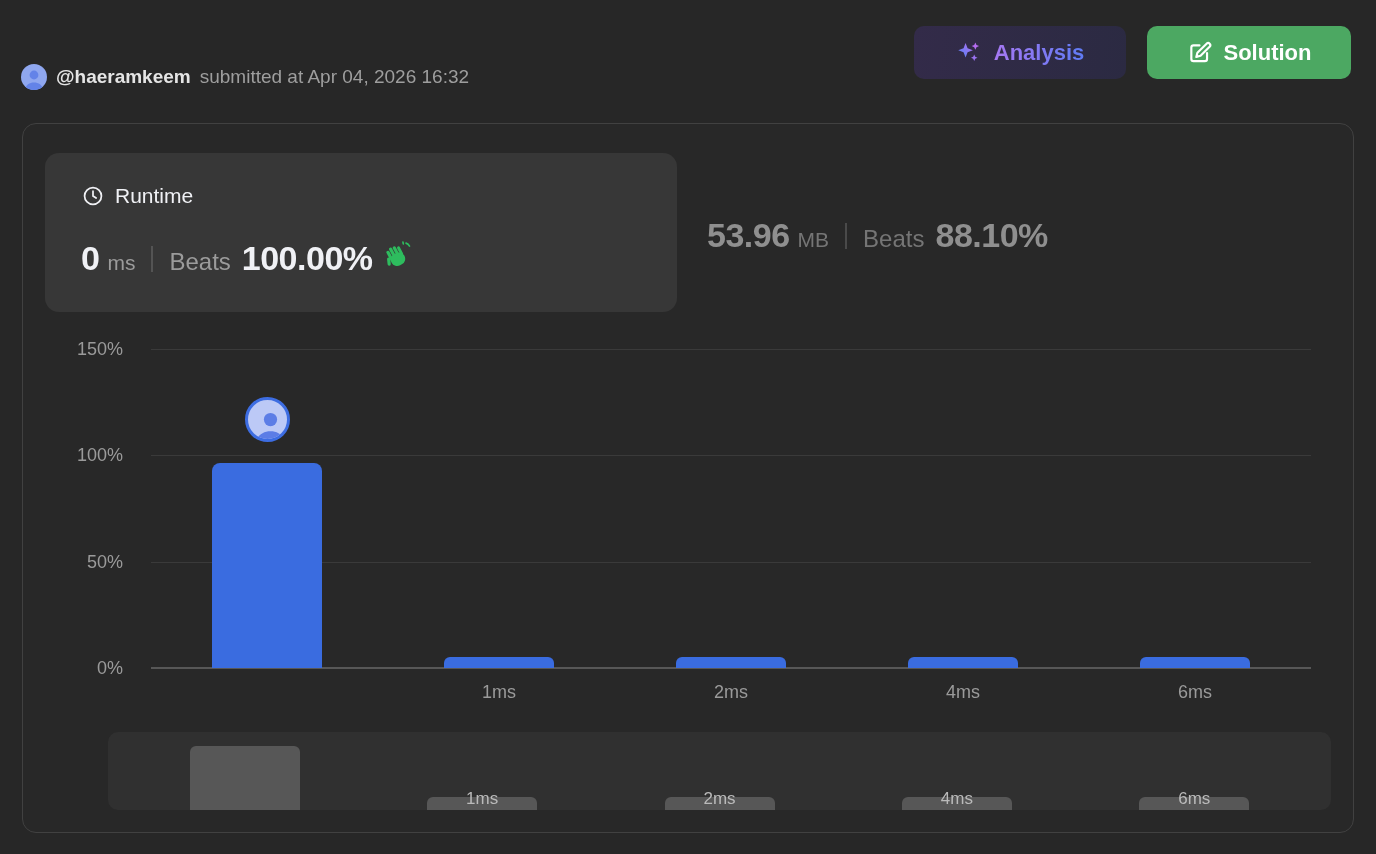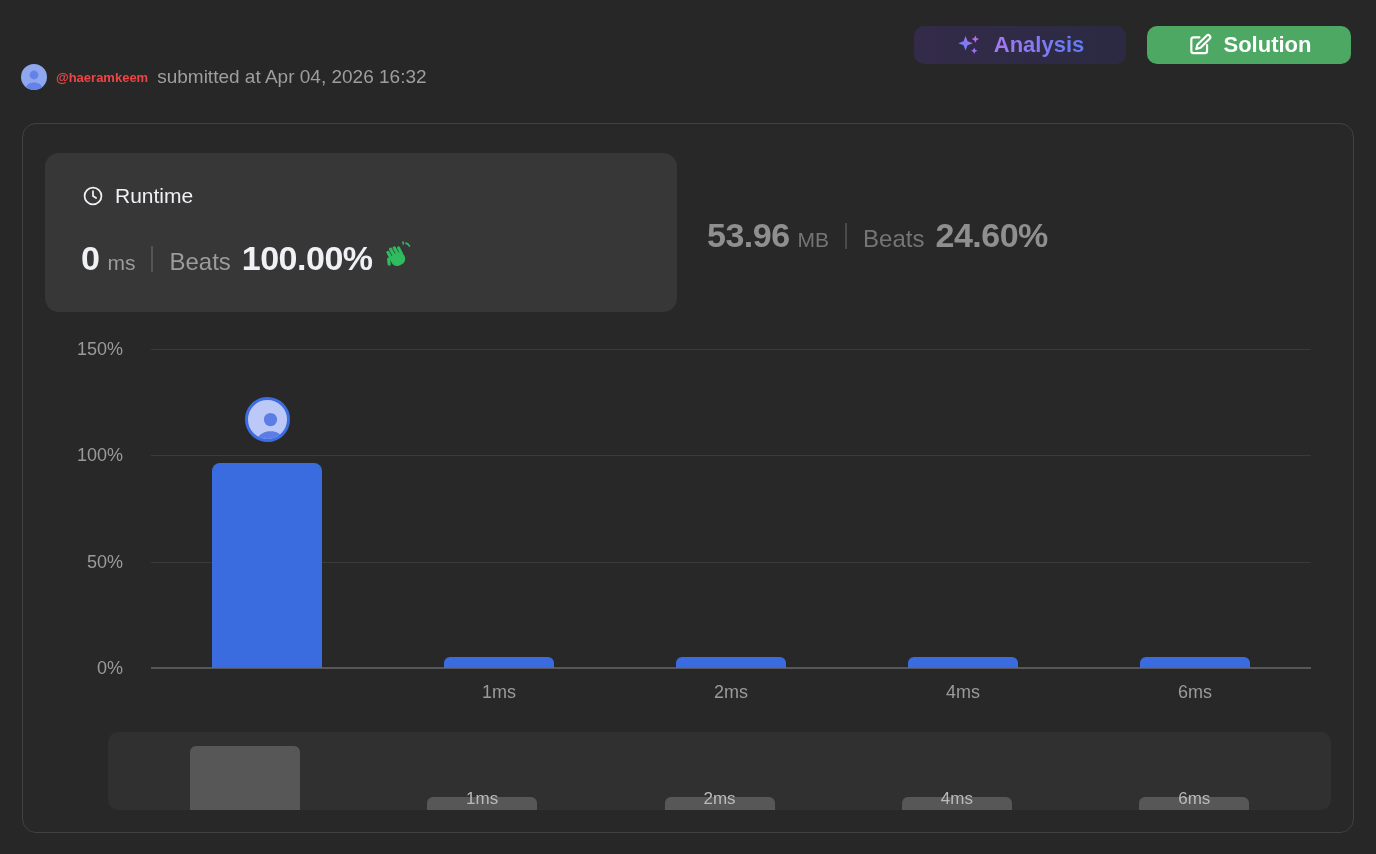--- a/index.html
+++ b/index.html
@@ -7,25 +7,25 @@
   body { background:#272727; font-family:"Liberation Sans","DejaVu Sans",sans-serif; }
   .screen { position:relative; width:1376px; height:854px; overflow:hidden; background:#272727; color:#eff1f6; }
 
   
   .status-row { position:absolute; left:21px; top:14px; display:flex; align-items:baseline; gap:17px; }
   .status { font-size:27px; font-weight:600; color:#2ebc5e; }
   .testcases { font-size:19px; color:#9e9e9e; }
   .user-row { position:absolute; left:21px; top:64px; display:flex; align-items:center; gap:9px; }
   .avatar { width:26px; height:26px; border-radius:50%; background:#8fa7ef; overflow:hidden; flex:none; position:relative; }
   .avatar svg { position:absolute; left:0; top:2px; }
-  .username { font-size:13px; font-weight:700; color:#ef4444; }
+  .username { font-size:19px; font-weight:700; color:#e5e5e5; }
   .submitted { font-size:19px; color:#9e9e9e; }
 
   .header-actions { position:absolute; top:26px; right:25px; display:flex; gap:21px; }
-  .btn { display:flex; align-items:center; justify-content:center; gap:11px; height:38px; border:none; border-radius:10px; cursor:pointer; font-family:inherit; }
+  .btn { display:flex; align-items:center; justify-content:center; gap:11px; height:53px; border:none; border-radius:10px; cursor:pointer; font-family:inherit; }
   .btn-analysis { width:212px; background:linear-gradient(100deg,#332b49 0%,#2b2a42 100%); }
   .btn-analysis .label { font-size:22px; font-weight:600; background:linear-gradient(90deg,#a678f2 0%,#5f7bf5 100%); -webkit-background-clip:text; background-clip:text; color:transparent; }
   .btn-solution { width:204px; background:#4ca862; }
   .btn-solution .label { font-size:22px; font-weight:600; color:#ffffff; }
 
   
   .panel { position:absolute; left:22px; top:123px; width:1332px; height:710px; border:1px solid #414141; border-radius:14px; background:#282828;padding-left:28px; }
 
   .runtime-card { position:absolute; left:22px; top:29px; width:632px; height:159px; background:#373737; border-radius:14px; cursor:pointer; }
   .card-title { position:absolute; left:37px; top:31px; display:flex; align-items:center; gap:11px; font-size:21px; font-weight:500; color:#f0f1f5; }
@@ -132,21 +132,21 @@
         </span>
       </div>
     </div>
 
     <div class="memory-block">
       <div class="card-values">
         <span class="big">53.96</span>
         <span class="unit">MB</span>
         <span class="vdiv"></span>
         <span class="beats-label">Beats</span>
-        <span class="big">24.60%</span>
+        <span class="big">88.10%</span>
       </div>
     </div>
 
     <div id="chart" style="position:absolute;inset:0;">
         <div class="gridline axis" style="left: 128px; top: 543px; width: 1160px;"></div>
         <div class="ytick" style="left: 0px; top: 532px;">0%</div>
         <div class="gridline" style="left: 128px; top: 437.667px; width: 1160px;"></div>
         <div class="ytick" style="left: 0px; top: 425.667px;">50%</div>
         <div class="gridline" style="left: 128px; top: 331.333px; width: 1160px;"></div>
         <div class="ytick" style="left: 0px; top: 319.333px;">100%</div>

